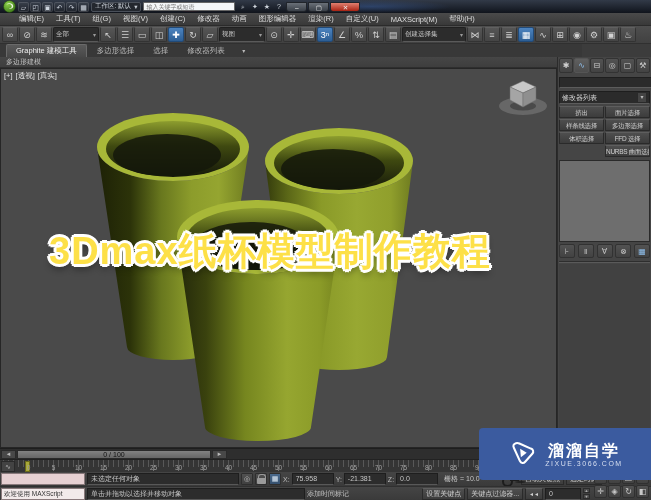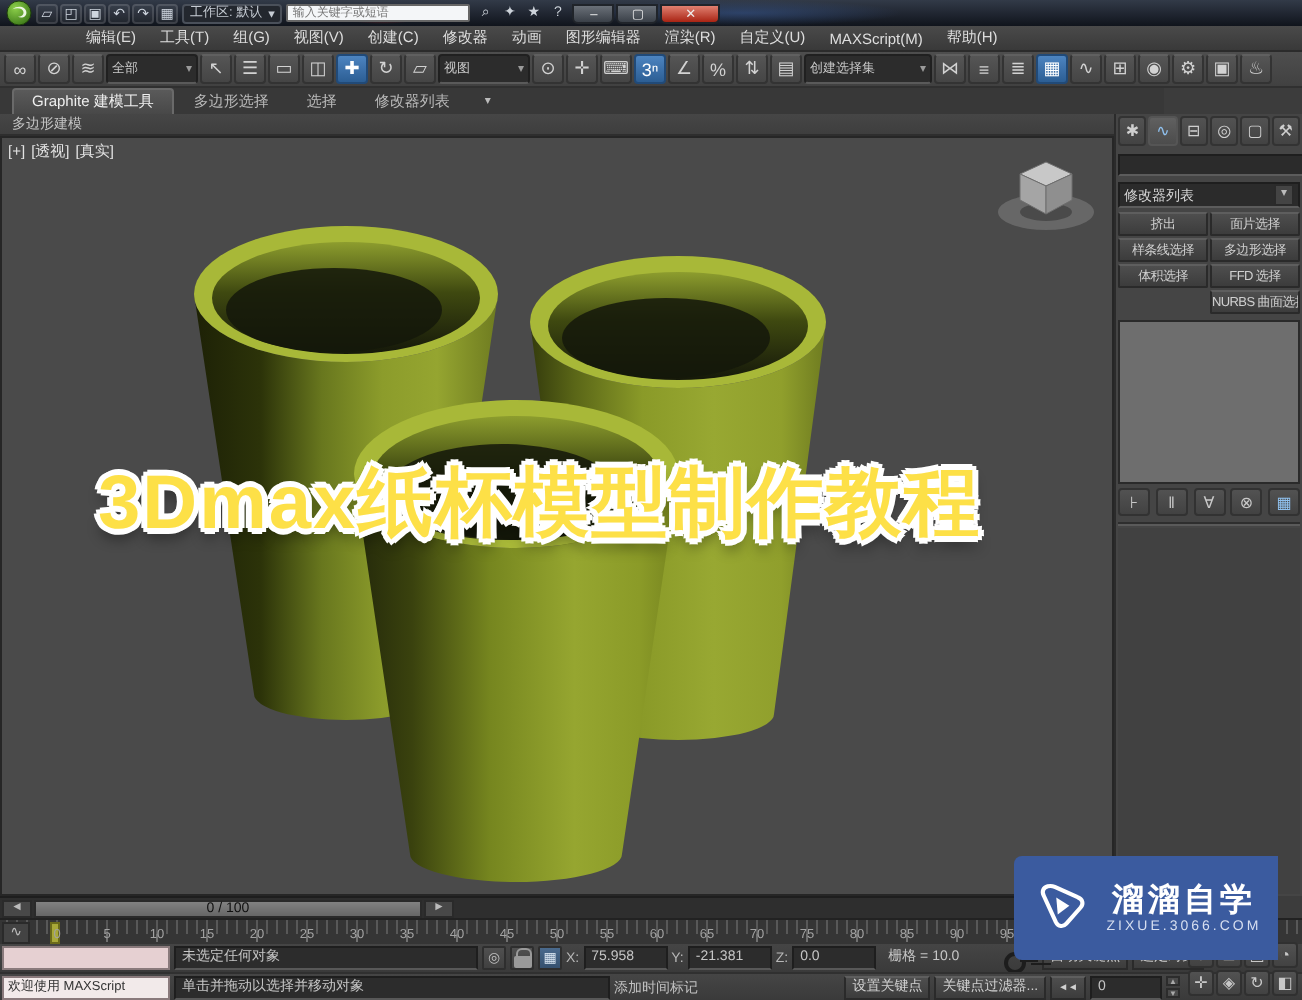--- a/index.html
+++ b/index.html
@@ -16,21 +16,21 @@
   .qat .ic{width:11px;height:10px;font-size:7px;line-height:10px;text-align:center;color:#cfd6df;background:rgba(255,255,255,.06);border:1px solid rgba(255,255,255,.12);border-radius:2px}
   .ws-dd{display:flex;align-items:center;height:10px;background:#23272e;border:1px solid #4a505a;border-radius:2px;color:#c6ccd4;font-size:6.5px;padding:0 3px;gap:3px;white-space:nowrap}
   .tb-title{flex:1;text-align:center;color:#d8dde4;font-size:7.5px;white-space:nowrap;overflow:hidden}
   .tb-title .doc{margin-left:10px;color:#cfd4da}
   .search{width:92px;height:9px;font-size:6px;border:1px solid #666;border-radius:1px;padding:0 2px;background:#f4f6f8;color:#333}
   .t-ic{width:11px;height:10px;font-size:7px;line-height:10px;text-align:center;color:#cdd3da}
   .winbtn{width:21px;height:10px;font-size:6.5px;line-height:9px;text-align:center;color:#eee;background:linear-gradient(#6a7078,#3a4048);border:1px solid #20242a;border-radius:0 0 3px 3px}
   .winbtn.close{width:30px;background:linear-gradient(#e08070,#a92313)}
 
   
-  .menubar{position:absolute;top:13px;left:0;width:651px;height:13px;background:linear-gradient(#4a4a4a,#393939);border-bottom:1px solid #2b2b2b;display:flex;align-items:center;padding-left:38px;gap:2px}
+  .menubar{position:absolute;top:13px;left:0;width:651px;height:13px;background:linear-gradient(#4a4a4a,#393939);border-bottom:1px solid #2b2b2b;display:flex;align-items:center;padding-left:14px;gap:2px}
   .mi{padding:0 5px;font-size:7.5px;color:#ddd;white-space:nowrap}
 
   
   .toolbar{position:absolute;top:26px;left:0;width:651px;height:18px;background:linear-gradient(#4e4e4e,#414141);border-bottom:1px solid #303030;display:flex;align-items:center;gap:1px;padding:0 2px;overflow:hidden}
   .tbi{width:16px;height:15px;display:flex;align-items:center;justify-content:center;background:linear-gradient(#555,#454545);border:1px solid #333;border-top-color:#606060;border-radius:2px;color:#d2d2d2;font-size:9px}
   .tbi.active{background:linear-gradient(#4d84c0,#2c5e94);border-color:#214a78;color:#fff}
   .tbi.dd{width:auto;min-width:46px;background:#2c2c2c;border:1px solid #202020;border-bottom-color:#5a5a5a;justify-content:space-between;padding:0 2px;font-size:6.5px;color:#c8c8c8}
   .tbi.dd::after{content:"▾";font-size:6px;color:#9a9a9a;margin-left:2px}
   .tbi .v{white-space:nowrap}
   .tbi[data-name="named-sets-dropdown"]{min-width:64px}
@@ -100,21 +100,21 @@
   .key-shape{position:relative;width:17px;height:9px}
   .key-shape::before{content:"";position:absolute;left:0;top:1px;width:7px;height:7px;border:2px solid #1d1d1d;border-radius:50%}
   .key-shape::after{content:"";position:absolute;left:8px;top:4px;width:9px;height:2px;background:#1d1d1d;box-shadow:5px 2px 0 -0.5px #1d1d1d,7px 2px 0 -0.5px #1d1d1d}
   .f-frame{width:36px}
   .spin{display:flex;flex-direction:column;gap:1px}
   .spin span{width:7px;height:5px;background:#4a4a4a;border:1px solid #2c2c2c;font-size:4px;line-height:3px;text-align:center;color:#aaa}
   .navcluster{position:absolute;right:1px;top:471px;width:56px;display:grid;grid-template-columns:repeat(4,13px);gap:1px;z-index:2}
   .nav-ic{width:13px;height:13px;display:flex;align-items:center;justify-content:center;font-size:8px;color:#c8c8c8;background:linear-gradient(#525252,#424242);border:1px solid #303030;border-radius:2px}
 
   
-  .watermark{position:absolute;top:428px;right:12px;width:132px;height:52px;background:#3b5b9f;border-radius:4px 0 0 4px;display:flex;align-items:center;justify-content:center;gap:8px;z-index:50}
+  .watermark{position:absolute;top:428px;right:0;width:172px;height:52px;background:#3b5b9f;border-radius:4px 0 0 4px;display:flex;align-items:center;justify-content:center;gap:8px;z-index:50}
   .wm-text{display:flex;flex-direction:column;align-items:center;gap:1px}
   .wm-brand{color:#fff;font-size:16px;font-weight:bold;letter-spacing:2px;line-height:17px}
   .wm-site{color:#d7dff0;font-size:7px;letter-spacing:1.5px}
 </style>
 </head>
 <body>
 
 <div class="app" data-name="3ds-max-window">
 
   <div class="titlebar" data-name="title-bar">

